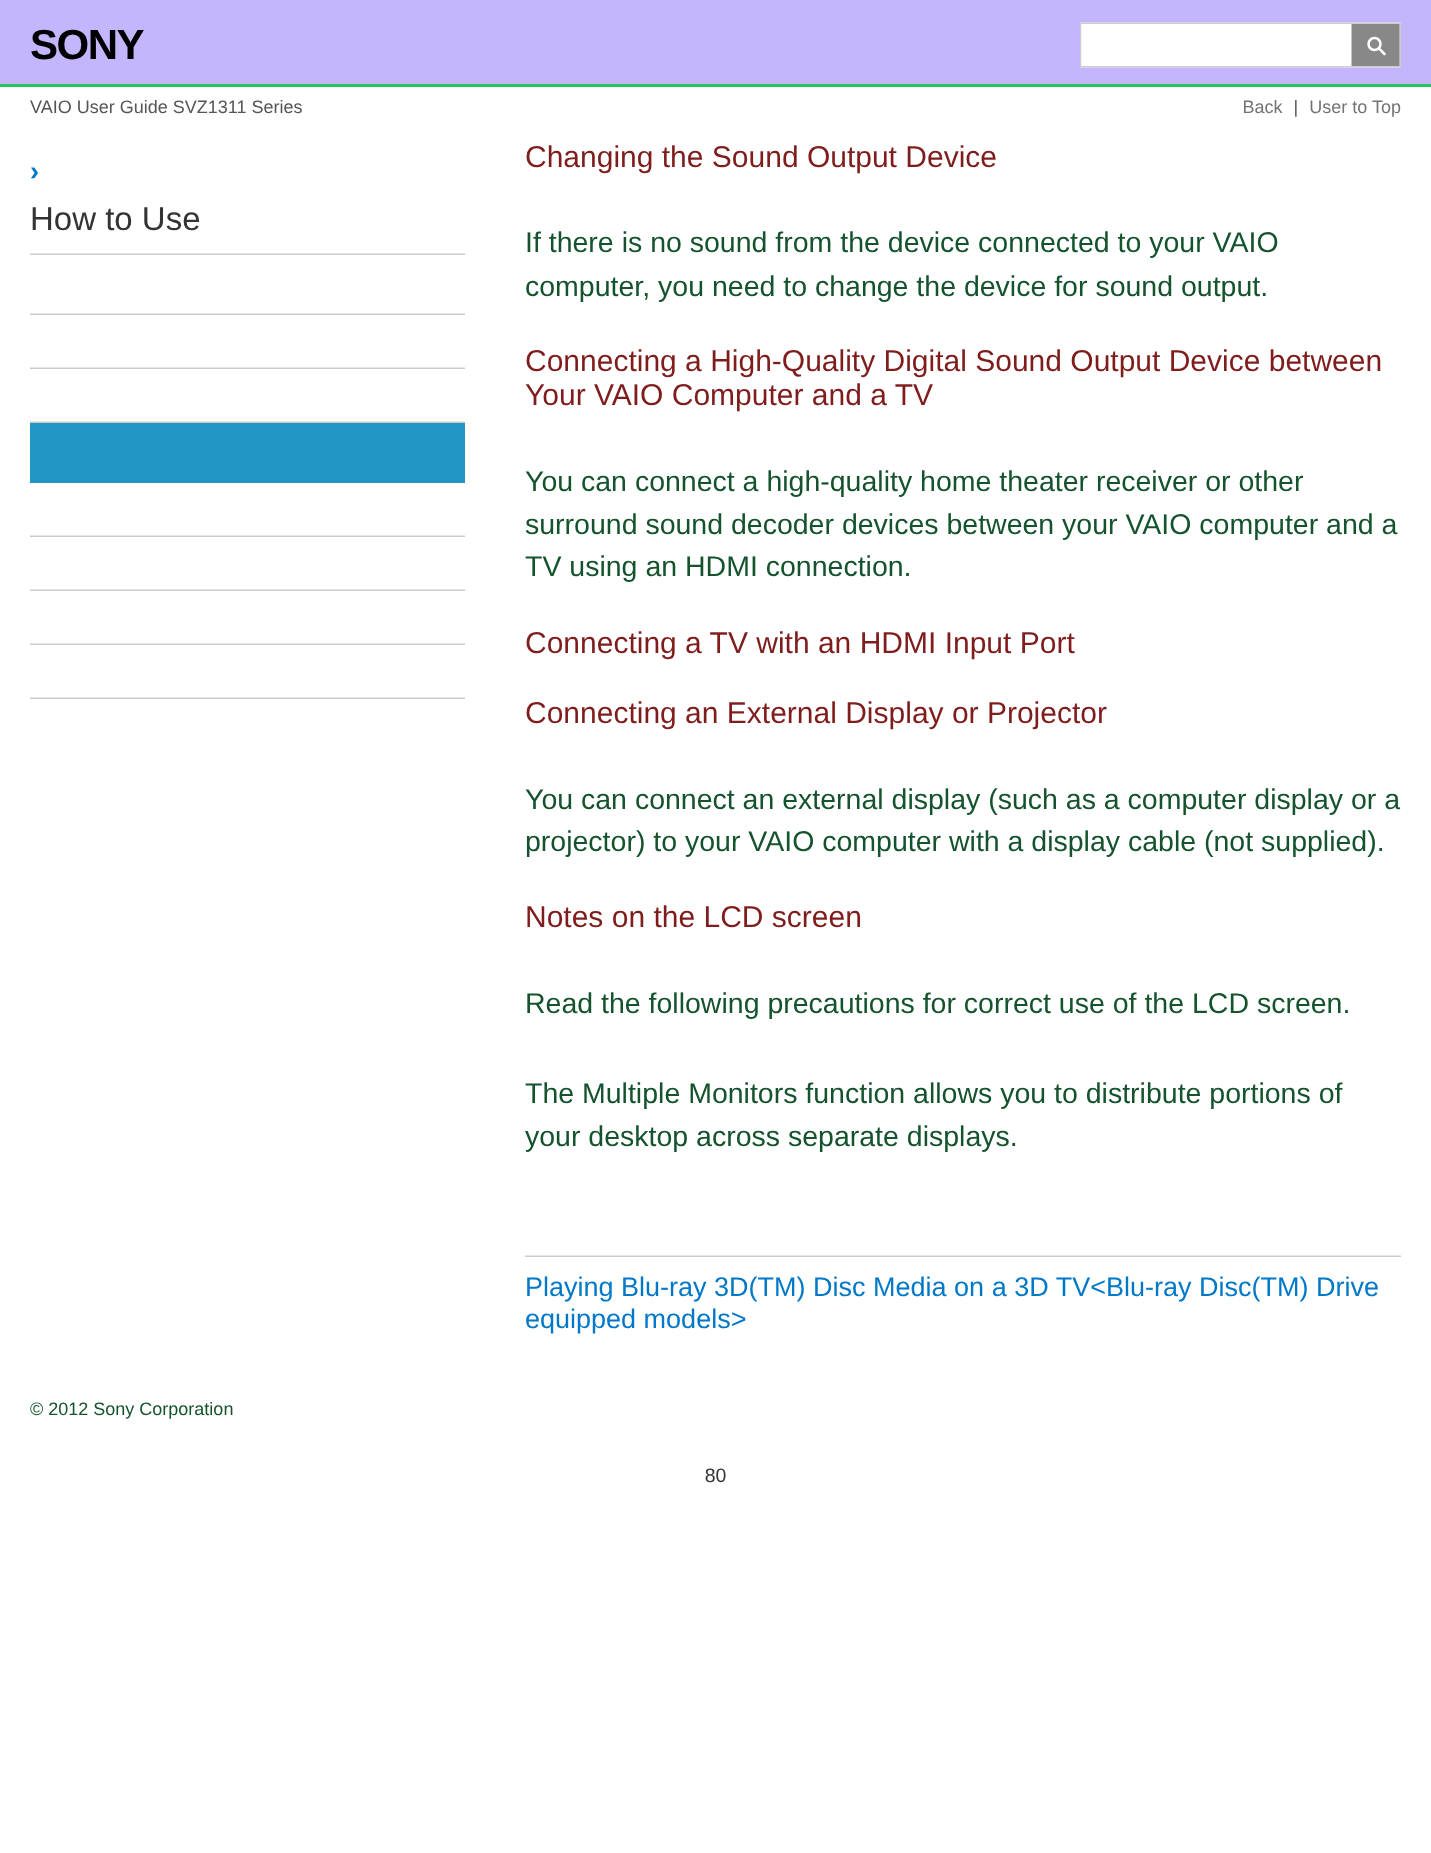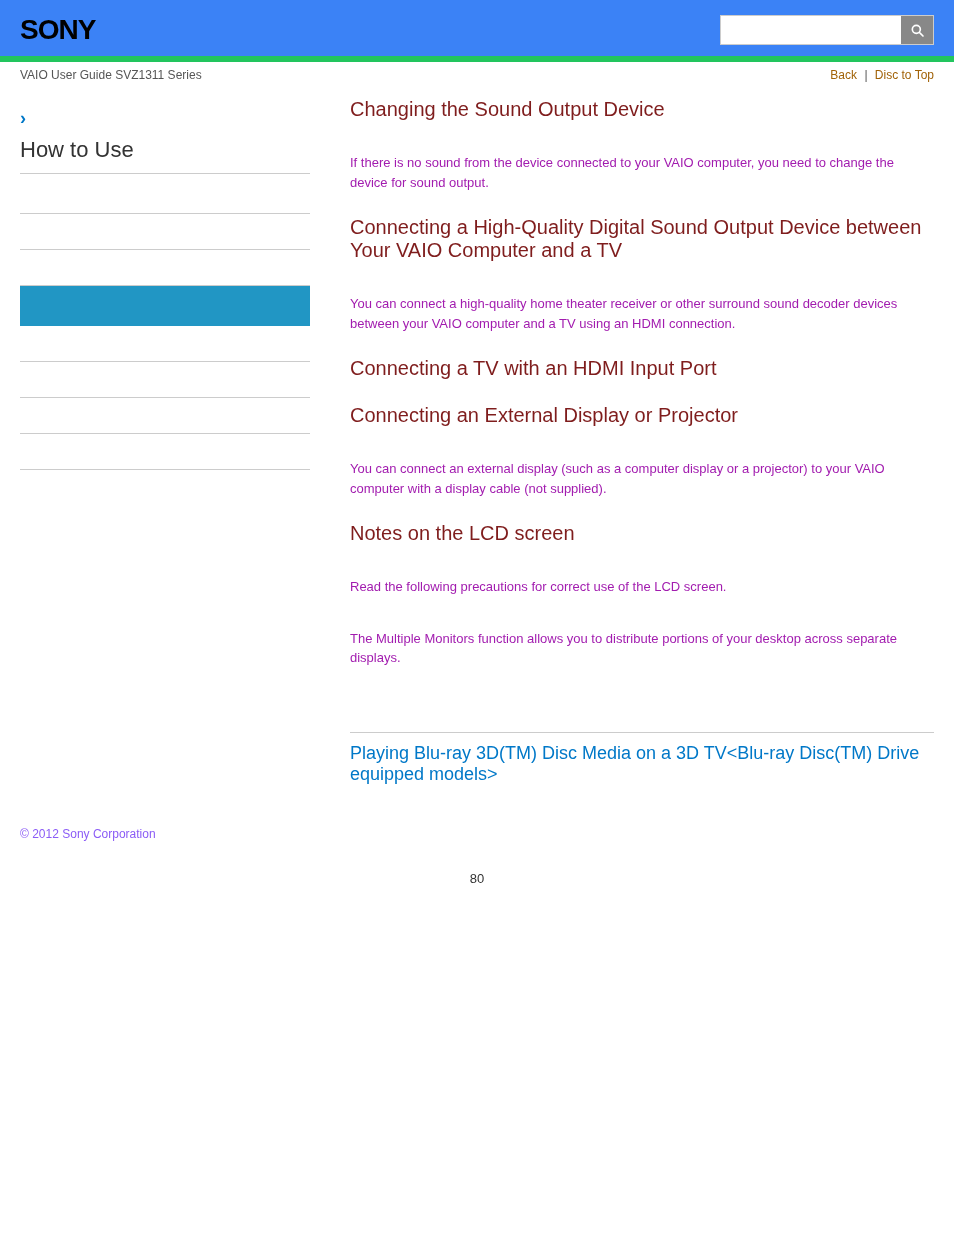--- a/index.html
+++ b/index.html
@@ -11,22 +11,22 @@
       width: 954px;
       min-height: 1235px;
     }
 
     
     .header {
       display: flex;
       align-items: center;
       justify-content: space-between;
       padding: 14px 20px 10px 20px;
-      border-bottom: 6px solid #22c55e;
-      background: #3b82f6;
+      border-bottom: 2px solid #22c55e;
+      background: #c4b5fd;
     }
     .sony-logo {
       font-size: 28px;
       font-weight: 900;
       letter-spacing: -1px;
       color: #000;
       font-family: Arial, Helvetica, sans-serif;
     }
     .search-box {
       display: flex;
@@ -63,21 +63,21 @@
       display: flex;
       align-items: center;
       justify-content: space-between;
       padding: 6px 20px;
       font-size: 12px;
       color: #333;
       gap: 12px;
     }
     .sub-header-left { color: #555; }
     .sub-header-right a {
-      color: #a16207;
+      color: #737373;
       text-decoration: none;
     }
     .sep { color: #555; margin: 0 4px; }
 
     
     .main-content {
       display: flex;
       padding: 0 20px;
       margin-top: 10px;
     }
@@ -132,22 +132,22 @@
       margin-bottom: 24px;
     }
     .content-section h2 {
       font-size: 20px;
       font-weight: normal;
       color: #7f1d1d;
       margin-bottom: 5px;
       cursor: pointer;
     }
     .content-section p {
-      font-size: 13px;
-      color: #a21caf;
+      font-size: 19px;
+      color: #14532d;
       line-height: 1.5;
       margin-top: 32px;
     }
 
     .bottom-link-section {
       border-top: 1px solid #ccc;
       padding-top: 10px;
       margin-top: 10px;
     }
     .bottom-link {
@@ -155,21 +155,21 @@
       font-size: 18px;
       text-decoration: none;
       display: block;
       margin-bottom: 12px;
     }
 
     
     .footer {
       padding: 30px 20px 10px 20px;
       font-size: 12px;
-      color: #8b5cf6;
+      color: #14532d;
     }
     .page-number {
       text-align: center;
       font-size: 13px;
       color: #333;
       margin-top: 20px;
       padding-bottom: 20px;
     }
   </style>
 </head>
@@ -185,21 +185,21 @@
       </svg>
     </button>
   </div>
 </div>
 
 <div class="sub-header">
   <span class="sub-header-left">VAIO User Guide SVZ1311 Series</span>
   <span class="sub-header-right">
     <a href="#">Back</a>
     <span class="sep">|</span>
-    <a href="#">Disc to Top</a>
+    <a href="#">User to Top</a>
   </span>
 </div>
 
 <div class="main-content">
 
   <div class="sidebar">
     <span class="sidebar-chevron">›</span>
     <div class="sidebar-title">How to Use</div>
     <div class="sidebar-item">
         <span class="sidebar-item-text"></span>

